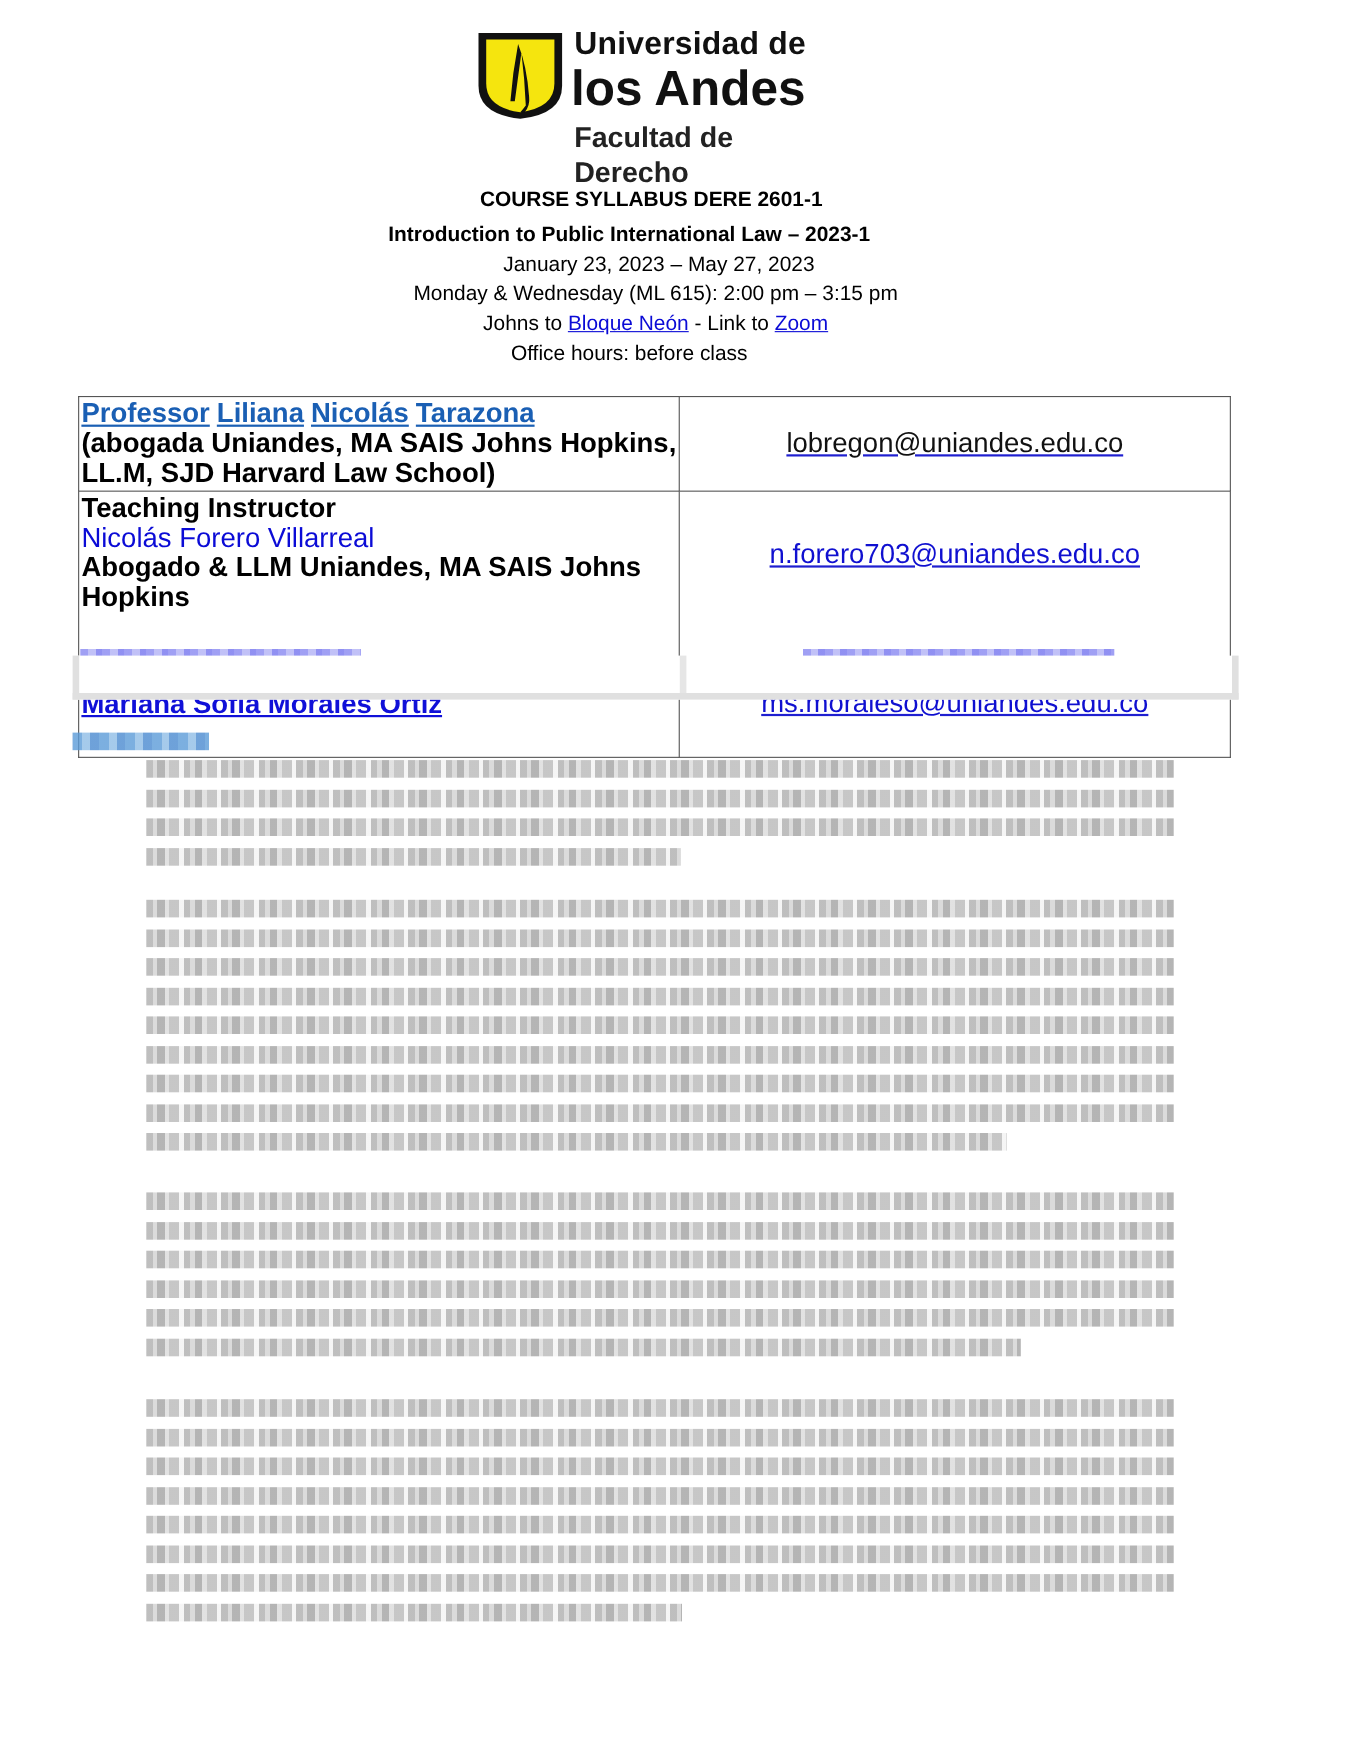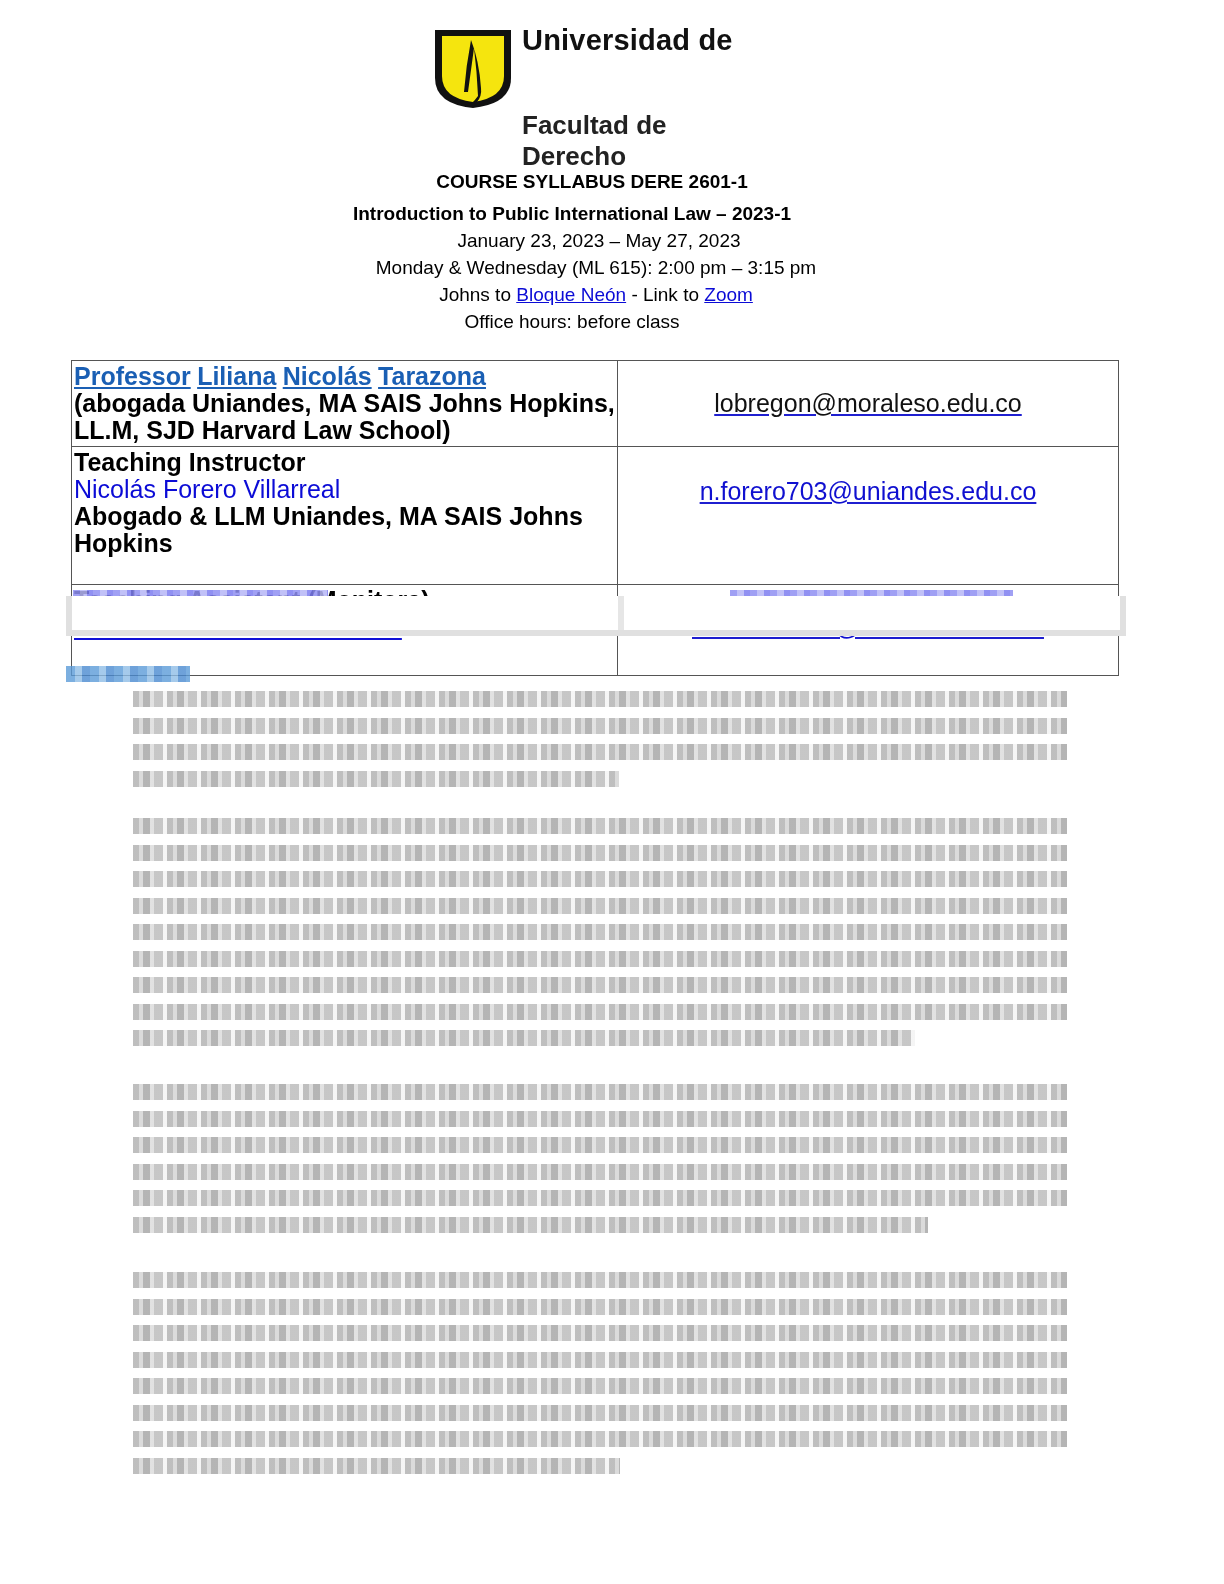--- a/index.html
+++ b/index.html
@@ -64,20 +64,21 @@
 </head>
 <body>
 
 <div class="logo">
   <svg class="shield" viewBox="0 0 80 84">
     <path d="M2 4 L78 4 L78 52 Q78 78 40 82 Q2 78 2 52 Z" fill="#111"></path>
     <path d="M9 10 L71 10 L71 50 Q71 72 40 76 Q9 72 9 50 Z" fill="#f5e50e"></path>
     <path d="M38 14 Q33 40 31 66 L35 66 Q38 44 41 22 Q44 46 45 70 Q42 74 40 76 L44 76 Q49 70 48 62 Q46 34 38 14 Z" fill="#111"></path>
   </svg>
   <div class="l1">Universidad de</div>
+  <div class="l2">los Andes</div>
   <div class="l3">Facultad de Derecho</div>
 </div>
 
 <div class="hdr b h1">COURSE SYLLABUS DERE 2601-1</div>
 <div class="hdr b h2">Introduction to Public International Law – 2023-1</div>
 <div class="hdr h3">January 23, 2023 – May 27, 2023</div>
 <div class="hdr h4">Monday &amp; Wednesday (ML 615): 2:00 pm – 3:15 pm</div>
 <div class="hdr h5">
   <span>Johns to </span><a class="lnk">Bloque Neón</a><span> -  Link to </span><a class="lnk">Zoom</a>
 </div>
@@ -90,30 +91,30 @@
       <a class="prof-link">
         <span>Professor</span>
         <span>Liliana</span>
         <span>Nicolás</span>
         <span>Tarazona</span>
       </a>
       <div>(abogada Uniandes, MA SAIS Johns Hopkins,</div>
       <div>LL.M, SJD Harvard Law School)</div>
     </td>
     <td class="right">
-      <a class="email">lobregon@moraleso.edu.co</a>
+      <a class="email">lobregon@uniandes.edu.co</a>
     </td>
   </tr>
   <tr class="row2">
     <td class="left">
       <div>Teaching Instructor</div>
       <a class="inst-link">Nicolás Forero Villarreal</a>
       <div>Abogado &amp; LLM Uniandes, MA SAIS Johns Hopkins</div>
     </td>
-    <td class="right" style="vertical-align: top; padding-top: 31px;">
+    <td class="right" style="vertical-align: top; padding-top: 44px;">
       <a class="email blue">n.forero703@uniandes.edu.co</a>
     </td>
   </tr>
   <tr class="row3">
     <td class="left">
       <div>Teaching Assistant (Monitora)</div>
       <a class="ta-link">Mariana Sofía Morales Ortiz</a>
     </td>
     <td class="right" style="vertical-align: top; padding-top: 28px;">
       <a class="email blue">ms.moraleso@uniandes.edu.co</a>

